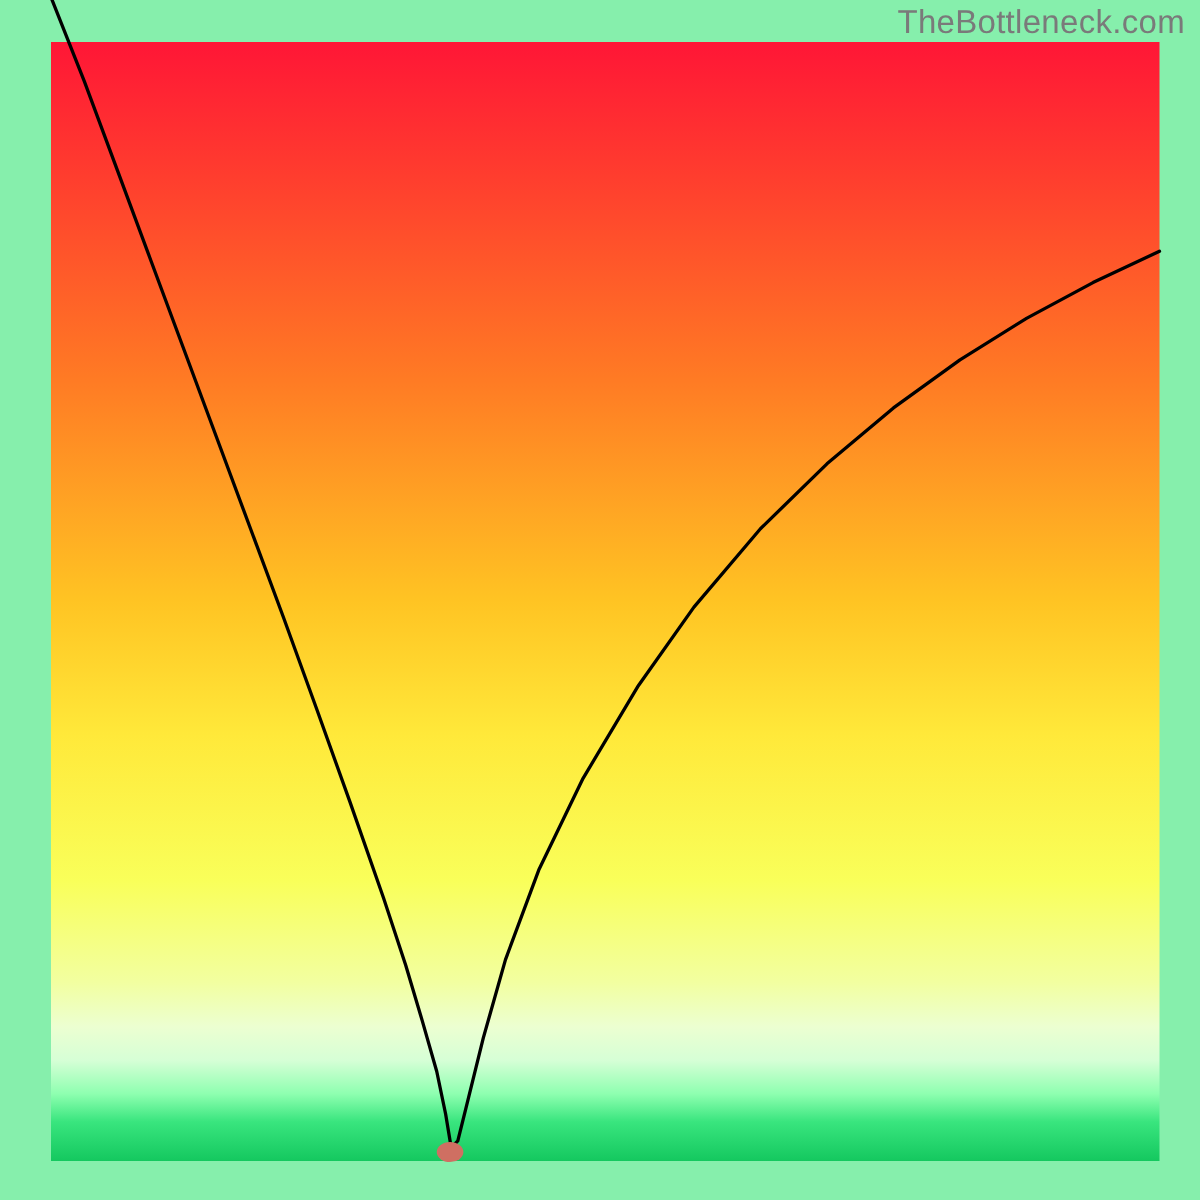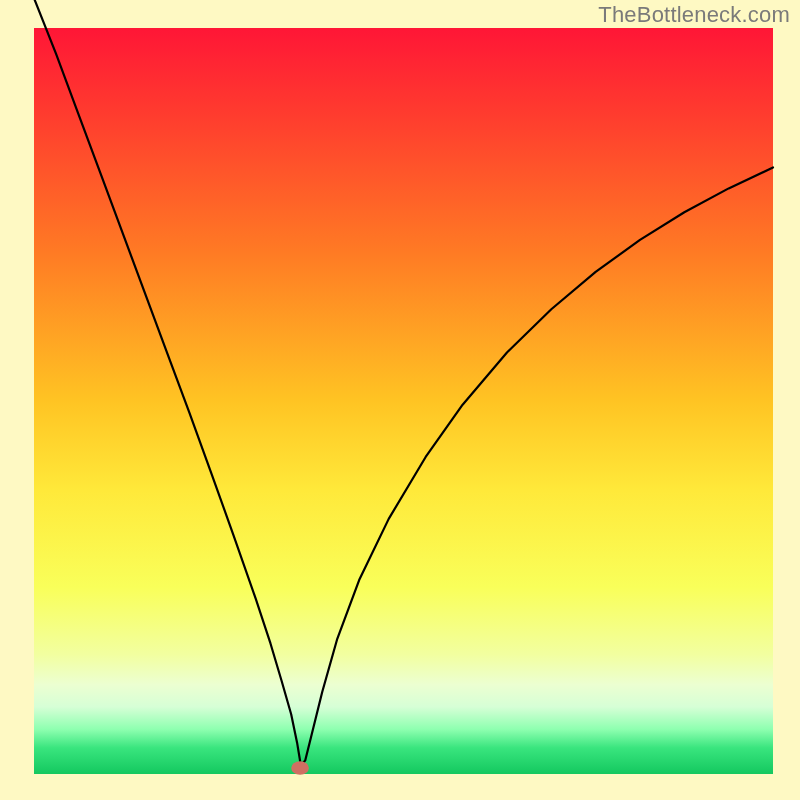--- a/index.html
+++ b/index.html
@@ -9,21 +9,21 @@
     height: 800px;
     background: #000;
     overflow: hidden;
   }
   .frame {
     position: absolute;
     left: 0;
     top: 0;
     width: 800px;
     height: 800px;
-    background: #fef9c3;
+    background: #86efac;
   }
   .watermark {
     position: absolute;
     top: 2px;
     right: 10px;
     font-family: Arial, Helvetica, sans-serif;
     font-size: 22px;
     color: #7a7a7a;
     letter-spacing: 0.2px;
     font-weight: 500;

